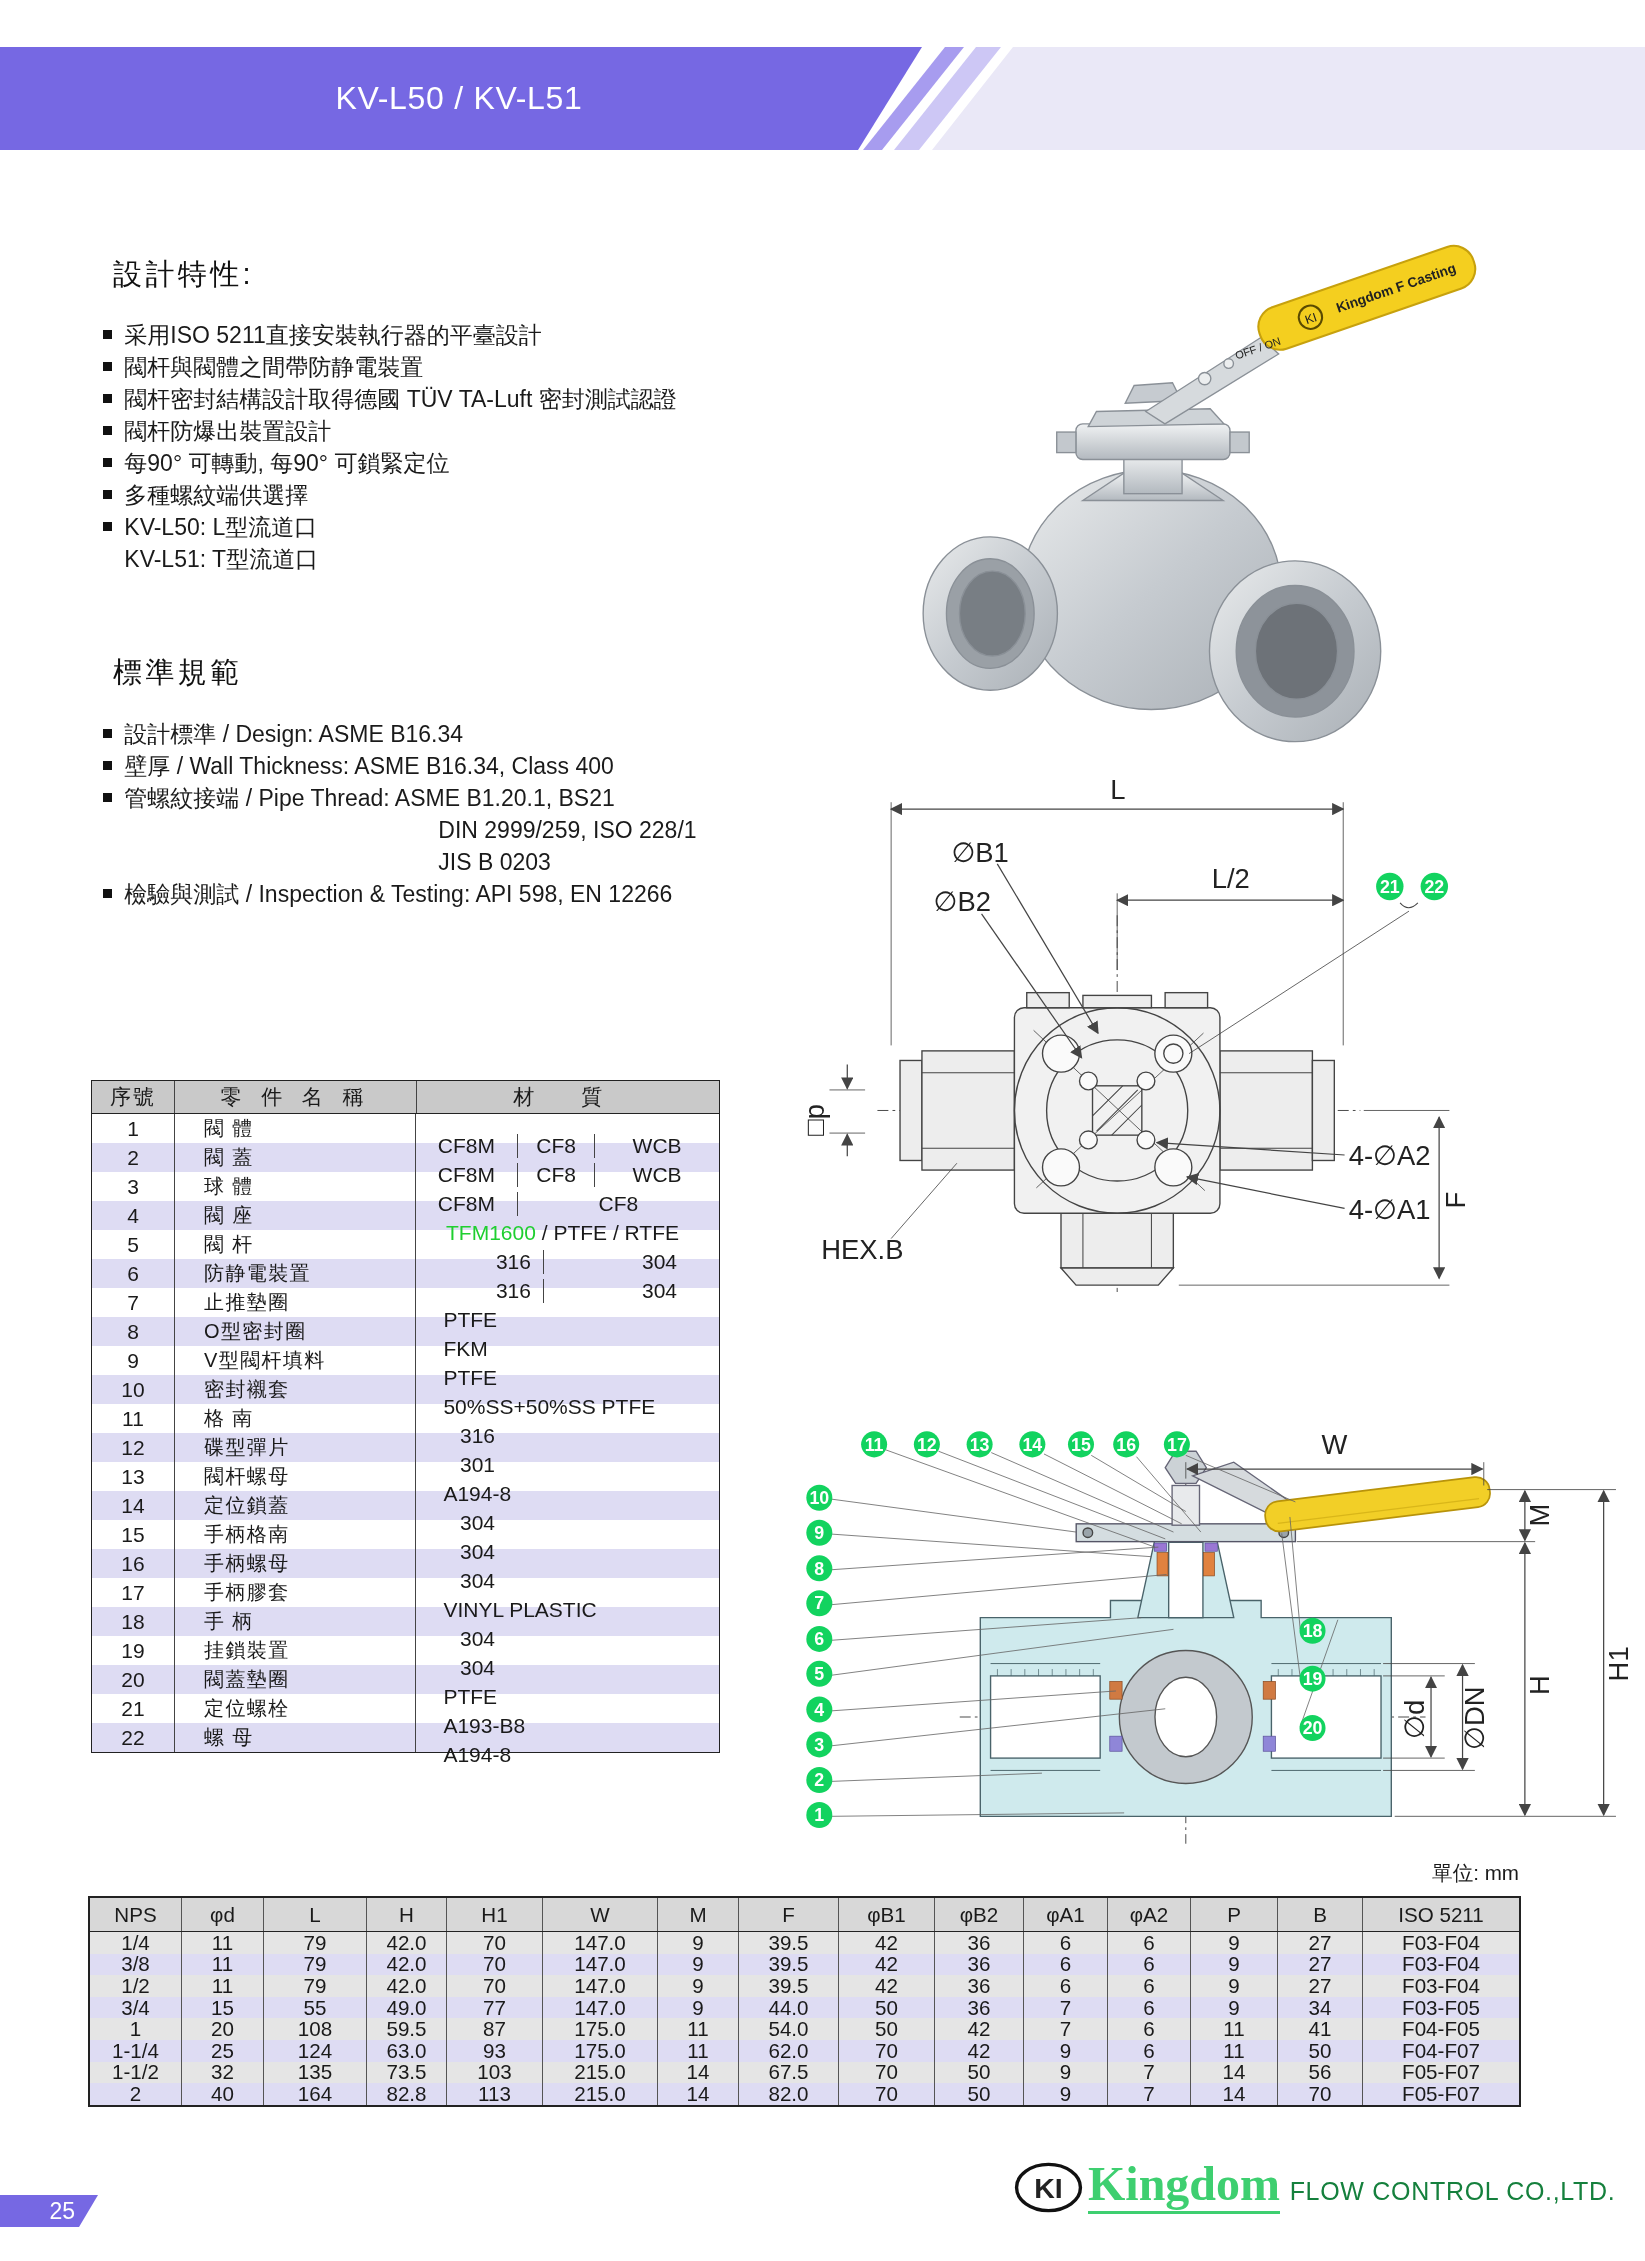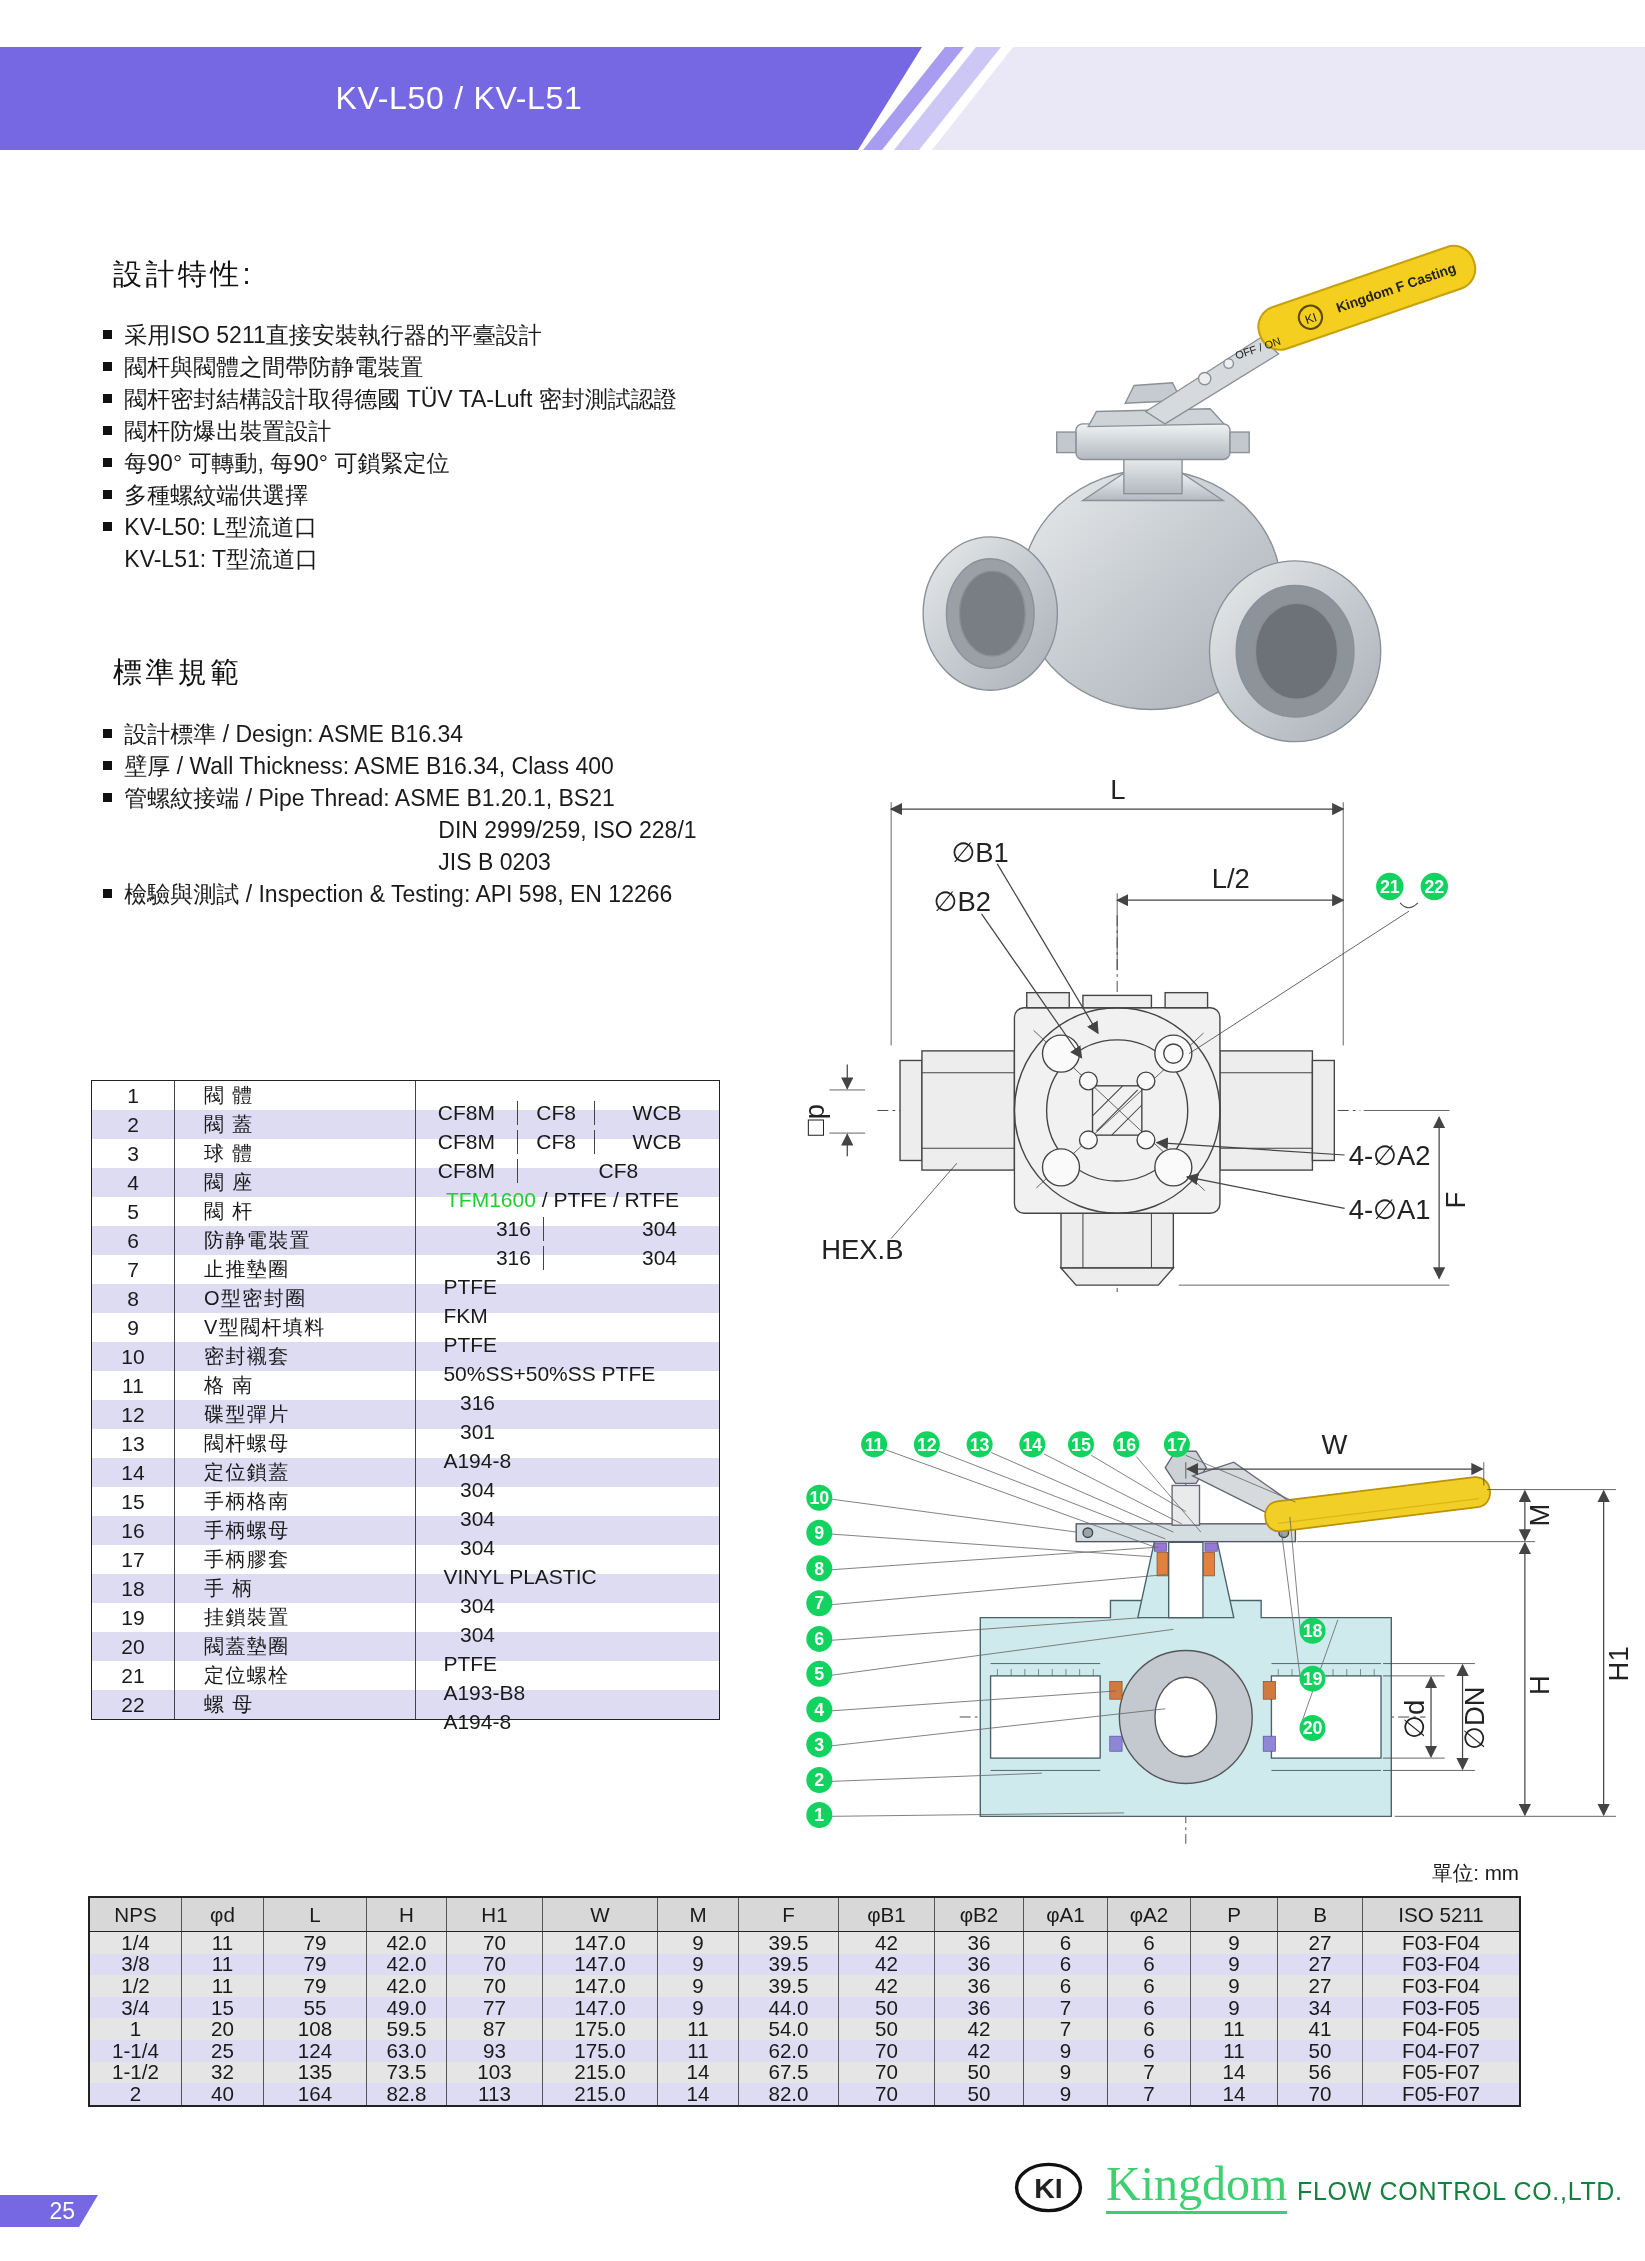--- a/index.html
+++ b/index.html
@@ -60,22 +60,22 @@
   .d-body .d-row{height:21.6px;}
   .d-body .d-row.alt{background:#dedcf3;}
   .d-cell{border-right:1px solid #555;display:flex;align-items:center;justify-content:center;overflow:hidden;}
   .d-row .d-cell:last-child{border-right:none;}
 
   
   .page-tab{position:absolute;left:0;top:2195px;width:98px;height:32px;background:#7668e3;
             clip-path:polygon(0 0,100% 0,calc(100% - 19px) 100%,0 100%);
             color:#fff;font-size:23px;display:flex;align-items:center;justify-content:flex-end;padding-right:23px;box-sizing:border-box;}
   .logo{position:absolute;left:1013px;top:2160px;display:flex;align-items:flex-end;}
-  .logo-name{font-family:"Liberation Serif","DejaVu Serif",serif;font-weight:normal;font-size:48px;line-height:48px;
-             color:#3ecf70;border-bottom:3.4px solid #3ecf70;padding-bottom:2.7px;margin-left:22px;}
+  .logo-name{font-family:"Liberation Serif","DejaVu Serif",serif;font-weight:bold;font-size:48px;line-height:48px;
+             color:#3ecf70;border-bottom:3.4px solid #3ecf70;padding-bottom:2.7px;margin-left:4px;}
   .logo-suffix{font-size:25px;color:#15803d;margin-left:9.6px;margin-bottom:8.2px;letter-spacing:0.7px;white-space:nowrap;}
 
   
   svg text{stroke:none;fill:#222;font-family:"Liberation Sans","DejaVu Sans",sans-serif;}
   svg text.dl{font-size:40px;}
   svg text.co{fill:#ffffff;font-size:26px;text-anchor:middle;font-weight:bold;}
   .cl{stroke-dasharray:16 6 4 6;stroke-width:1.4;}
 </style>
 </head>
 <body>
@@ -386,20 +386,25 @@
       <circle cx="815" cy="474" r="19" fill="#12d35f"></circle>
         <text class="co" x="815" y="483">18</text>
       <circle cx="815" cy="544" r="19" fill="#12d35f"></circle>
         <text class="co" x="815" y="553">19</text>
       <circle cx="815" cy="616" r="19" fill="#12d35f"></circle>
         <text class="co" x="815" y="625">20</text>
     </g>
   </svg>
 
   <div class="parts">
+    <div class="p-head">
+      <div class="h1">序號</div>
+      <div class="h2">零 件 名 稱</div>
+      <div class="h3">材 質</div>
+    </div>
     <div>
         <div class="p-row">
           <div class="p-no">1</div>
           <div class="p-nm">閥 體</div>
           <div class="p-mt">
             <div class="m3a">CF8M</div>
             <div class="m3b">CF8</div>
             <div class="m3c">WCB</div>
           </div>
         </div>

